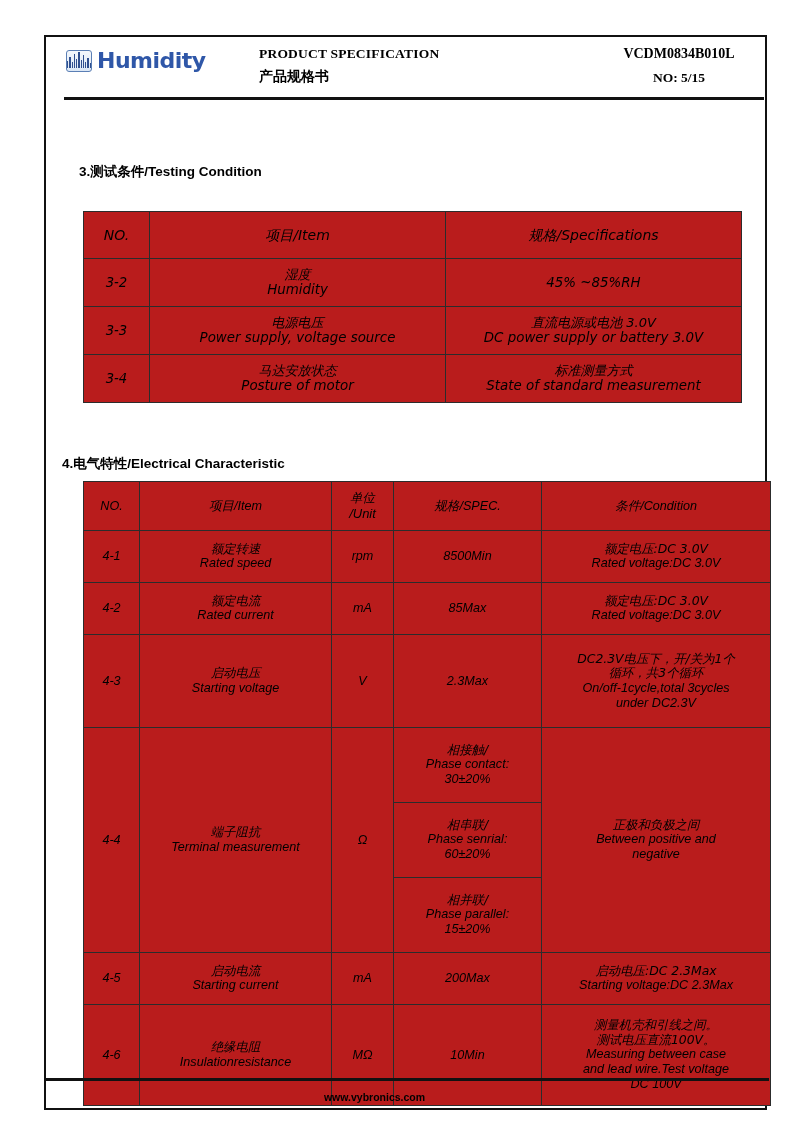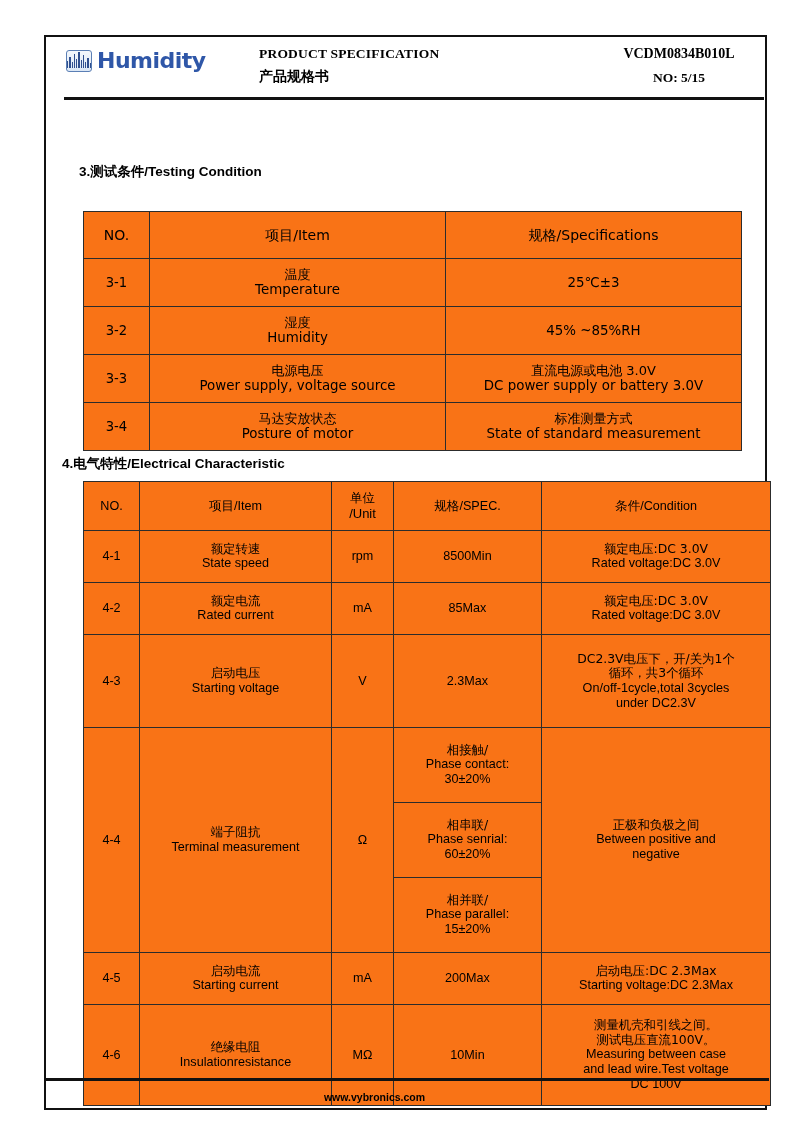--- a/index.html
+++ b/index.html
@@ -71,21 +71,22 @@
     color:#000;
   }
   #sec3-title{position:absolute;left:33px;top:126px;}
   #sec4-title{position:absolute;left:16px;top:418px;}
 
   
   table{
     border-collapse:collapse;
     table-layout:fixed;
     position:absolute;
-    background:#f97316;
+    background:#b91c1c;
+    font-style:italic;
   }
   table td{
     border:1.2px solid #2c2c2c;
     text-align:center;
     vertical-align:middle;
     padding:2px 3px;
     line-height:1.18;
   }
   .cn{display:block;}
   .en{display:block;}
@@ -190,30 +191,20 @@
   <div class="sec-title" id="sec3-title">3.测试条件/Testing Condition</div>
 
   <table id="table-testing">
     <tbody>
         <tr class="hdr">
       <td class="c-no">NO.</td>
       <td class="c-item">项目/Item</td>
       <td class="c-spec">规格/Specifications</td>
     </tr>
 
-    <tr class="r">
-      <td class="c-no">3-1</td>
-      <td class="c-item">
-        <span class="cn">温度</span>
-        <span class="en">Temperature</span>
-      </td>
-      <td class="c-spec">
-        <span class="en">25℃±3</span>
-      </td>
-    </tr>
 
     <tr class="r">
       <td class="c-no">3-2</td>
       <td class="c-item">
         <span class="cn">湿度</span>
         <span class="en">Humidity</span>
       </td>
       <td class="c-spec">
         <span class="en">45% ~85%RH</span>
       </td>
@@ -257,21 +248,21 @@
         <span class="unit-en">/Unit</span>
       </td>
       <td class="c-spec">规格/SPEC.</td>
       <td class="c-cond">条件/Condition</td>
     </tr>
 
     <tr class="r2">
       <td class="c-no">4-1</td>
       <td class="c-item">
         <span class="cn">额定转速</span>
-        <span class="en">State speed</span>
+        <span class="en">Rated speed</span>
       </td>
       <td class="c-unit">rpm</td>
       <td class="c-spec">8500Min</td>
       <td class="c-cond">
         <span class="cn">额定电压:DC 3.0V</span>
         <span class="en">Rated voltage:DC 3.0V</span>
       </td>
     </tr>
 
     <tr class="r2">

